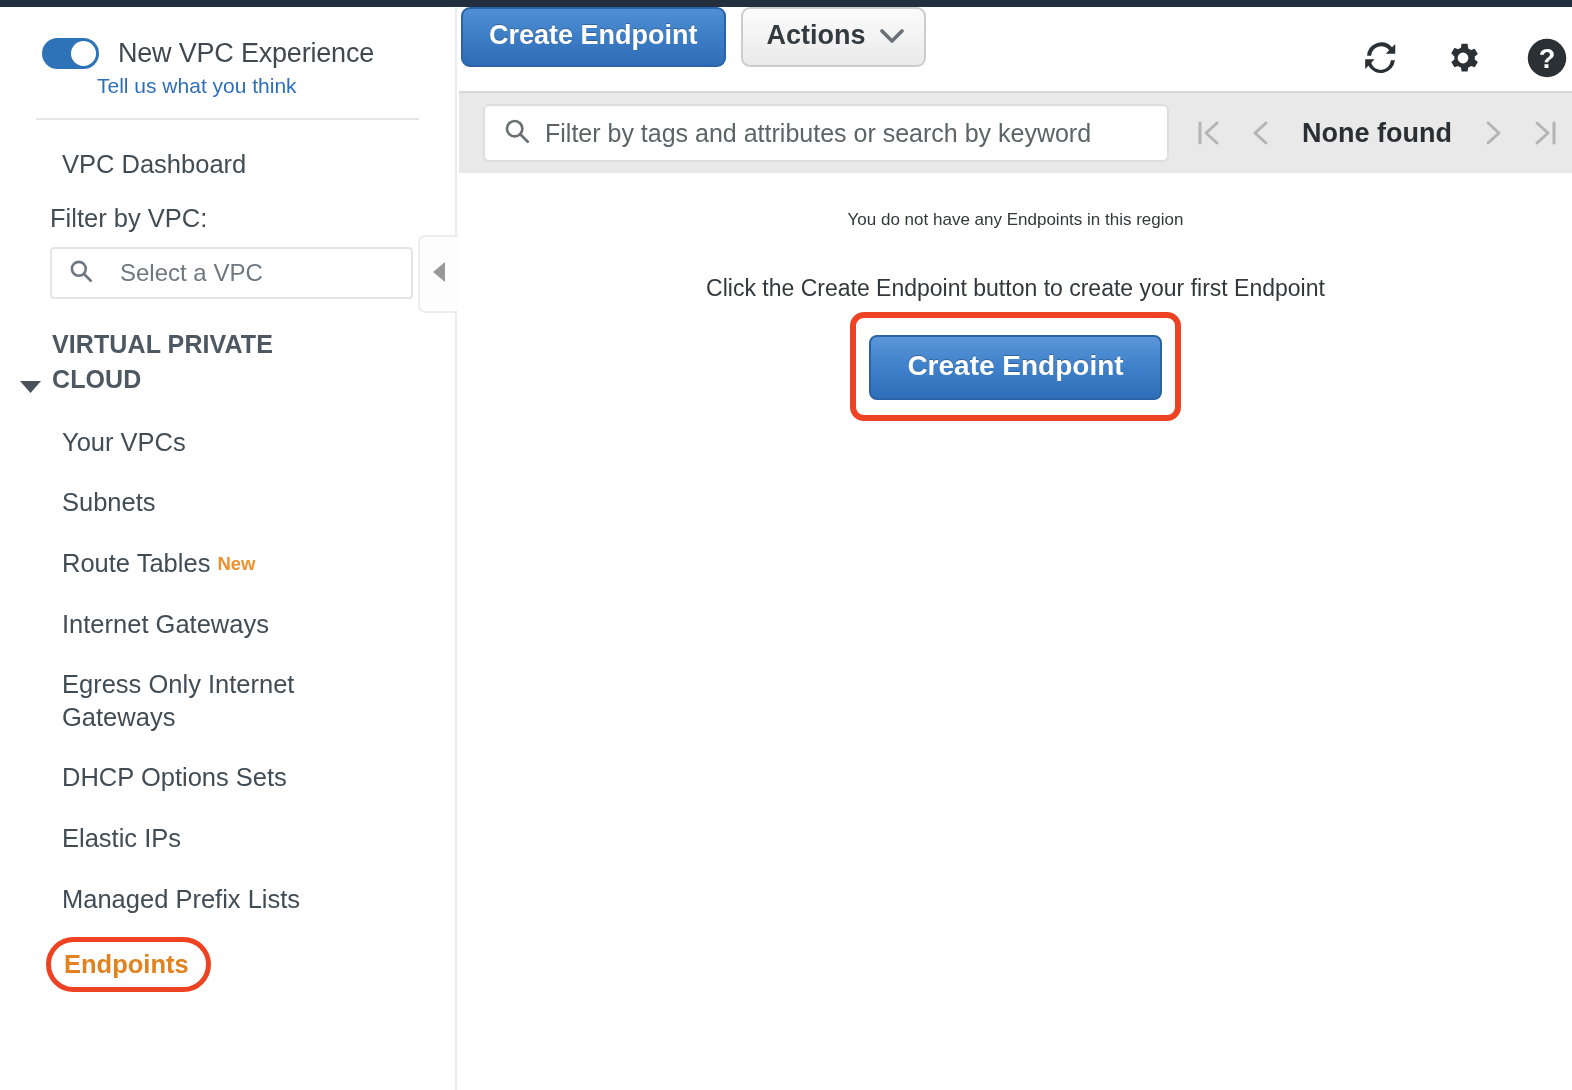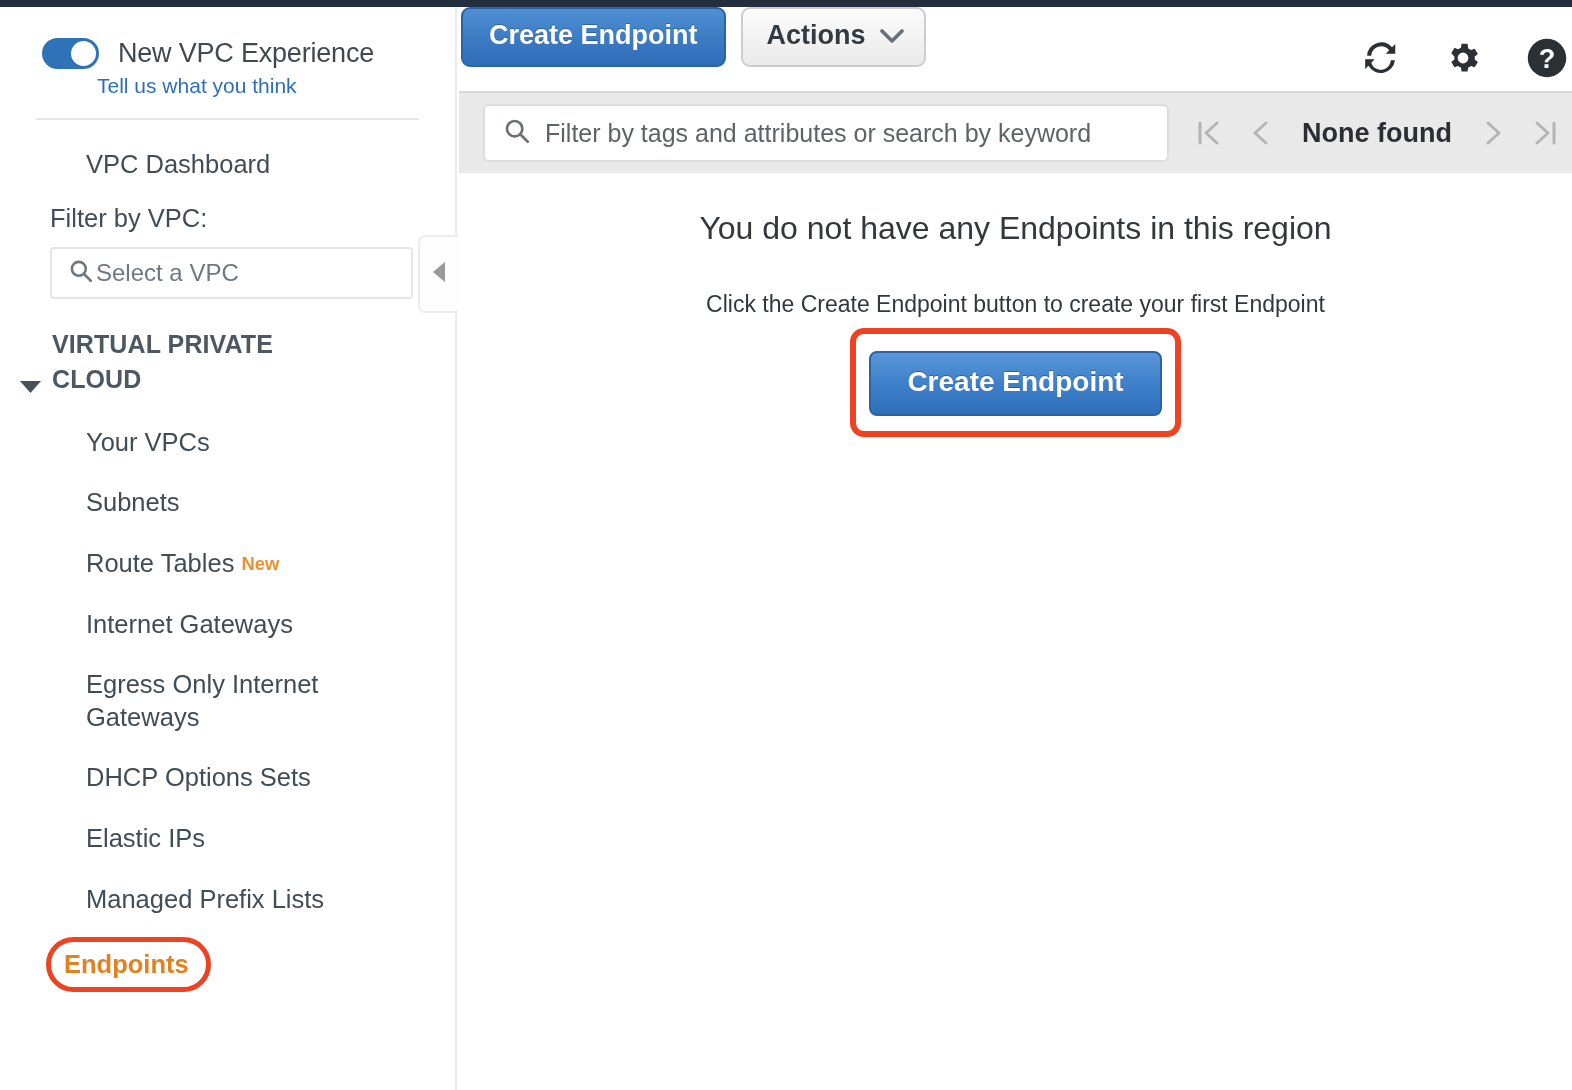--- a/index.html
+++ b/index.html
@@ -85,21 +85,20 @@
     padding-top: 19px;
   }
   .nav-link {
     display: block;
     font-size: 25.5px;
     color: #414c55;
     padding: 9px 0 9px 62px;
     text-decoration: none;
     cursor: pointer;
     line-height: 1.28;
-    margin-left: 24px;
   }
   .badge-new {
     color: #ec912d;
     font-size: 18.5px;
     font-weight: bold;
     margin-left: 7px;
     vertical-align: 2px;
   }
 
   .filter-label {
@@ -114,21 +113,21 @@
     height: 52px;
     border: 2px solid #e3e5e7;
     border-radius: 4px;
     background: #fff;
     display: flex;
     align-items: center;
     cursor: pointer;
   }
   .vpc-select .srch { margin-left: 16px; flex: 0 0 auto; }
   .vpc-select .ph {
-    margin-left: 2px;
+    margin-left: 26px;
     font-size: 24px;
     color: #6f7780;
   }
 
   .section-head {
     display: flex;
     align-items: flex-end;
     margin-top: 28px;
     padding-left: 20px;
     cursor: pointer;
@@ -303,21 +302,21 @@
     padding: 0 16px;
     white-space: nowrap;
   }
 
   
   .empty {
     padding-top: 38px;
     text-align: center;
   }
   .empty-line1 {
-    font-size: 32px;
+    font-size: 17px;
     color: #33383d;
     line-height: 1.1;
   }
   .empty-line2 {
     font-size: 23px;
     color: #33383d;
     margin-top: 46px;
     line-height: 1.1;
   }
 

